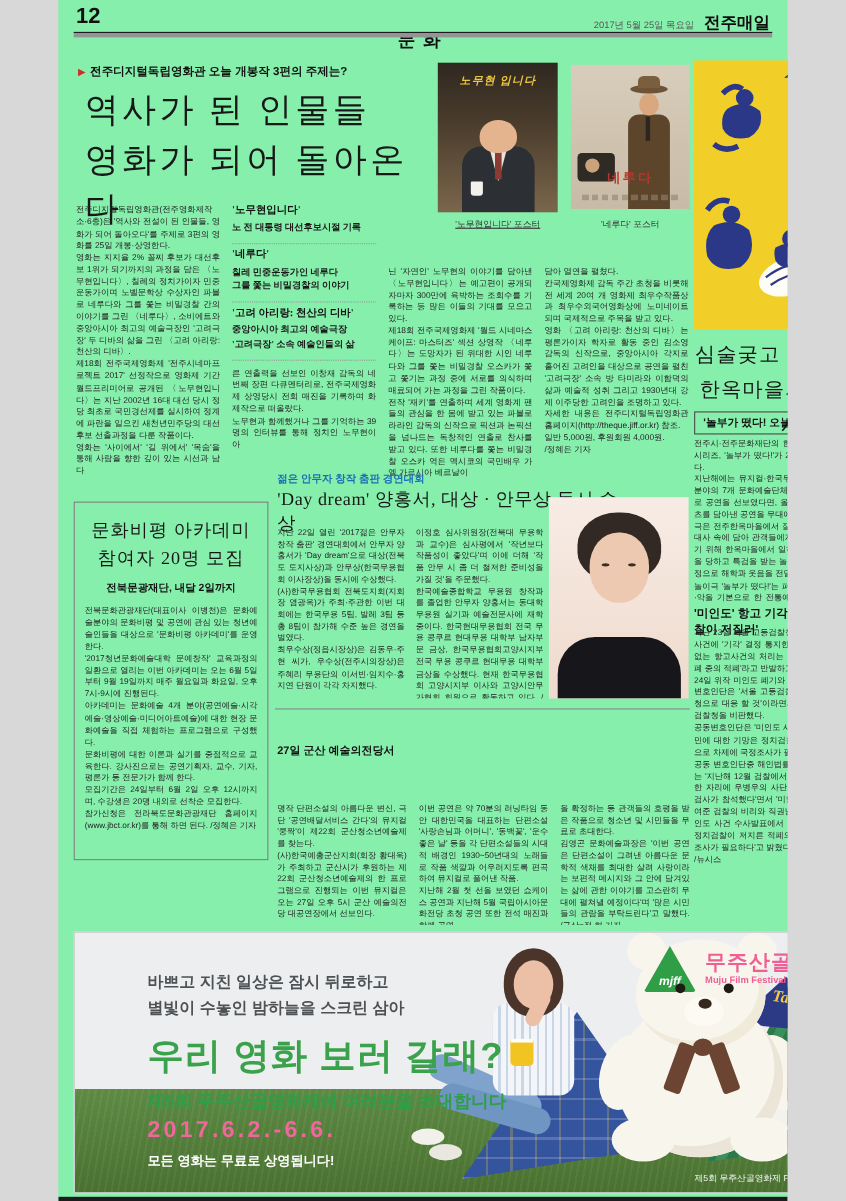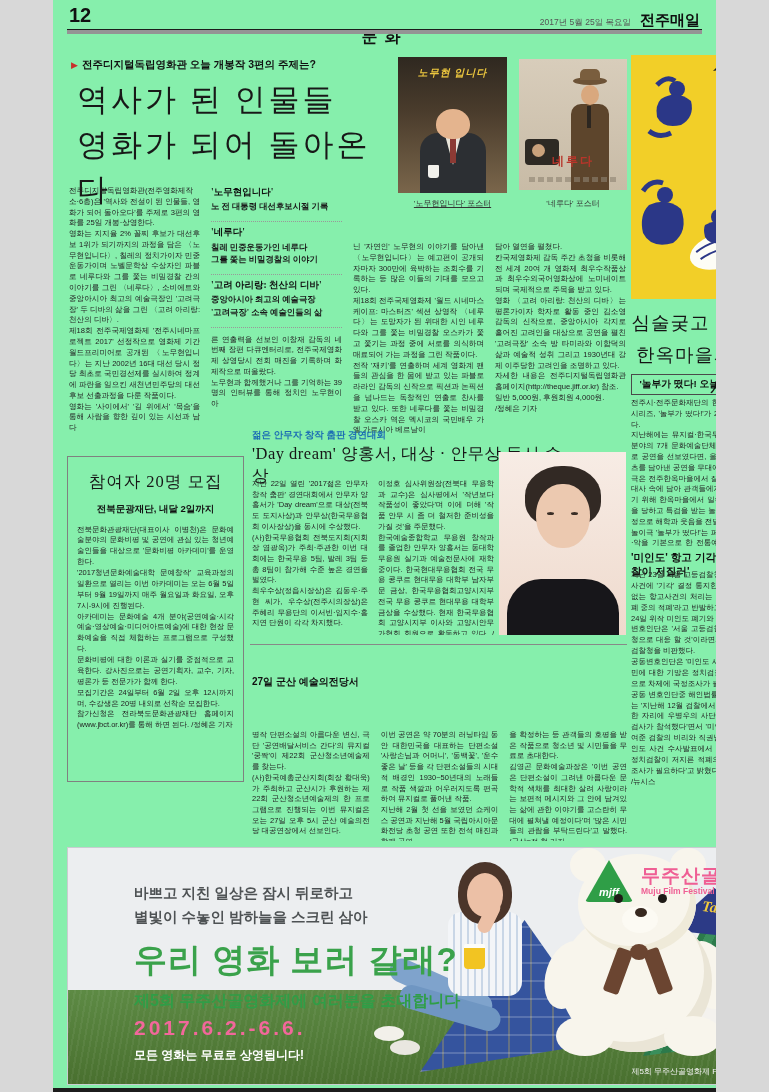--- a/index.html
+++ b/index.html
@@ -220,20 +220,21 @@
     <div class="lead-col pre shift">담아 열연을 펼쳤다.
 칸국제영화제 감독 주간 초청을 비롯해 전 세계 20여 개 영화제 최우수작품상과 최우수외국어영화상에 노미네이트되며 국제적으로 주목을 받고 있다.
 영화 〈고려 아리랑: 천산의 디바〉는 평론가이자 학자로 활동 중인 김소영 감독의 신작으로, 중앙아시아 각지로 흩어진 고려인을 대상으로 공연을 펼친 '고려극장' 소속 방 타미라와 이함덕의 삶과 예술적 성취 그리고 1930년대 강제 이주당한 고려인을 조명하고 있다.
 자세한 내용은 전주디지털독립영화관 홈페이지(http://theque.jiff.or.kr) 참조.
 일반 5,000원, 후원회원 4,000원.
 /정혜은 기자</div>
   </div>
 
   <div class="academy-box">
     <div class="academy-h">
+      <div>문화비평 아카데미</div>
       <div>참여자 20명 모집</div>
     </div>
     <div class="academy-sub">전북문광재단, 내달 2일까지</div>
     <div class="academy-body pre">전북문화관광재단(대표이사 이병천)은 문화예술분야의 문화비평 및 공연에 관심 있는 청년예술인들을 대상으로 '문화비평 아카데미'를 운영한다.
 '2017청년문화예술대학 문예창작' 교육과정의 일환으로 열리는 이번 아카데미는 오는 6월 5일부터 9월 19일까지 매주 월요일과 화요일, 오후 7시-9시에 진행된다.
 아카데미는 문화예술 4개 분야(공연예술·시각예술·영상예술·미디어아트예술)에 대한 현장 문화예술을 직접 체험하는 프로그램으로 구성했다.
 문화비평에 대한 이론과 실기를 중점적으로 교육한다. 강사진으로는 공연기획자, 교수, 기자, 평론가 등 전문가가 함께 한다.
 모집기간은 24일부터 6월 2일 오후 12시까지며, 수강생은 20명 내외로 선착순 모집한다.
 참가신청은 전라북도문화관광재단 홈페이지(www.jbct.or.kr)를 통해 하면 된다.  /정혜은 기자</div>
   </div>

